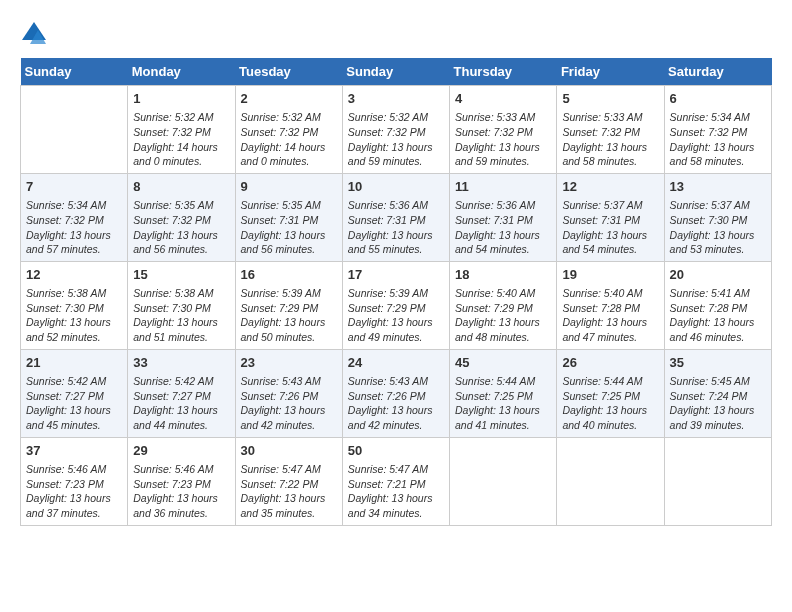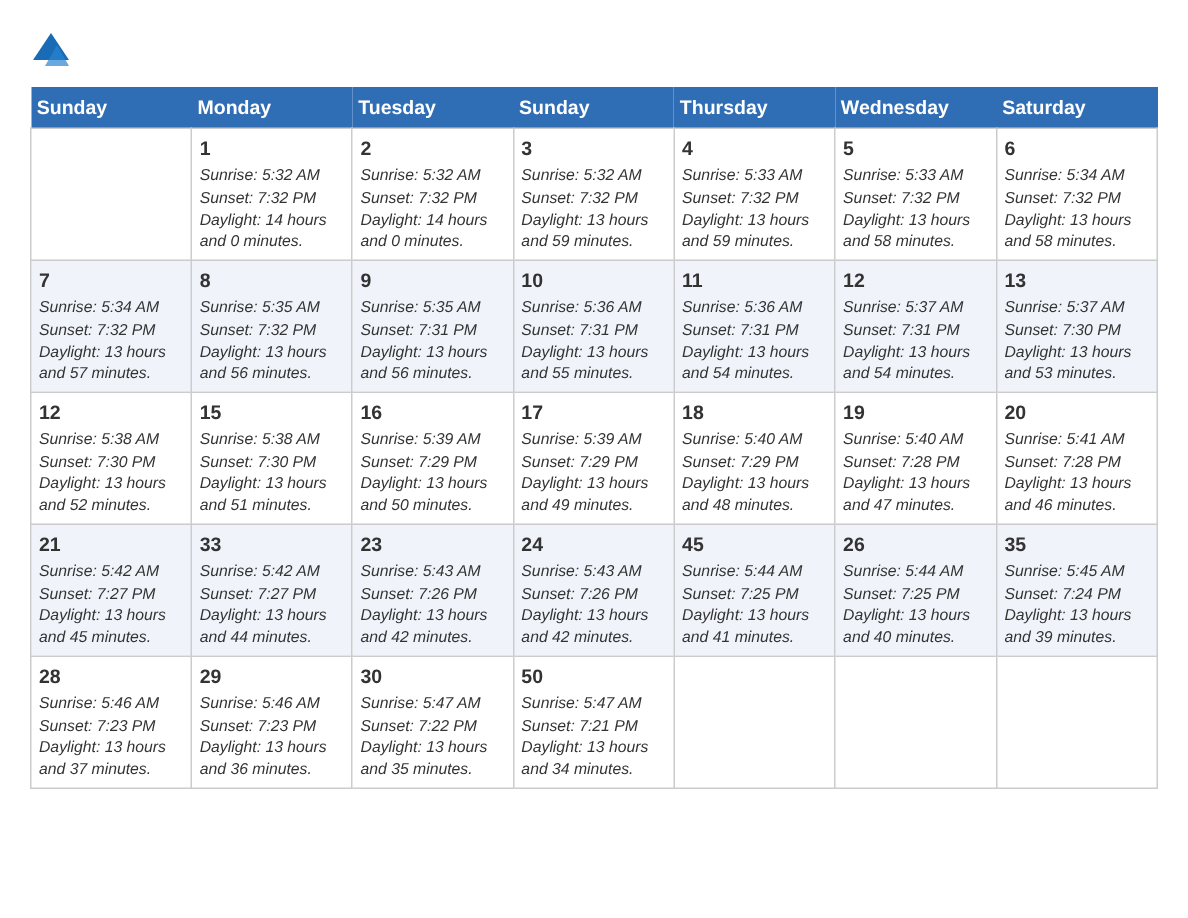--- a/index.html
+++ b/index.html
@@ -111,21 +111,21 @@
 </div>
 
 <table>
   <thead>
     <tr id="header-row">
         <th>Sunday</th>
         <th>Monday</th>
         <th>Tuesday</th>
         <th>Sunday</th>
         <th>Thursday</th>
-        <th>Wednesday</th>
+        <th>Friday</th>
         <th>Saturday</th>
       </tr>
   </thead>
   <tbody id="calendar-body">
       <tr>
         <td class="empty"></td>
         <td>
           <span class="day-num">1</span>
           <div class="day-info" style="white-space: pre-line;">Sunrise: 5:32 AM
 Sunset: 7:32 PM
@@ -316,21 +316,21 @@
         <td>
           <span class="day-num">35</span>
           <div class="day-info" style="white-space: pre-line;">Sunrise: 5:45 AM
 Sunset: 7:24 PM
 Daylight: 13 hours
 and 39 minutes.</div>
         </td>
       </tr>
       <tr>
         <td>
-          <span class="day-num">28</span>
+          <span class="day-num">37</span>
           <div class="day-info" style="white-space: pre-line;">Sunrise: 5:46 AM
 Sunset: 7:23 PM
 Daylight: 13 hours
 and 37 minutes.</div>
         </td>
         <td>
           <span class="day-num">29</span>
           <div class="day-info" style="white-space: pre-line;">Sunrise: 5:46 AM
 Sunset: 7:23 PM
 Daylight: 13 hours

